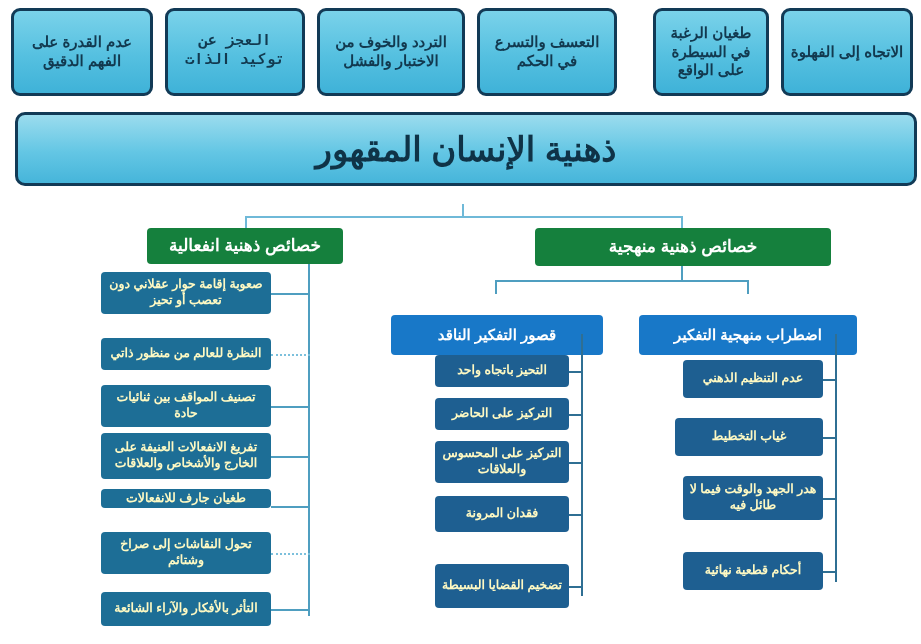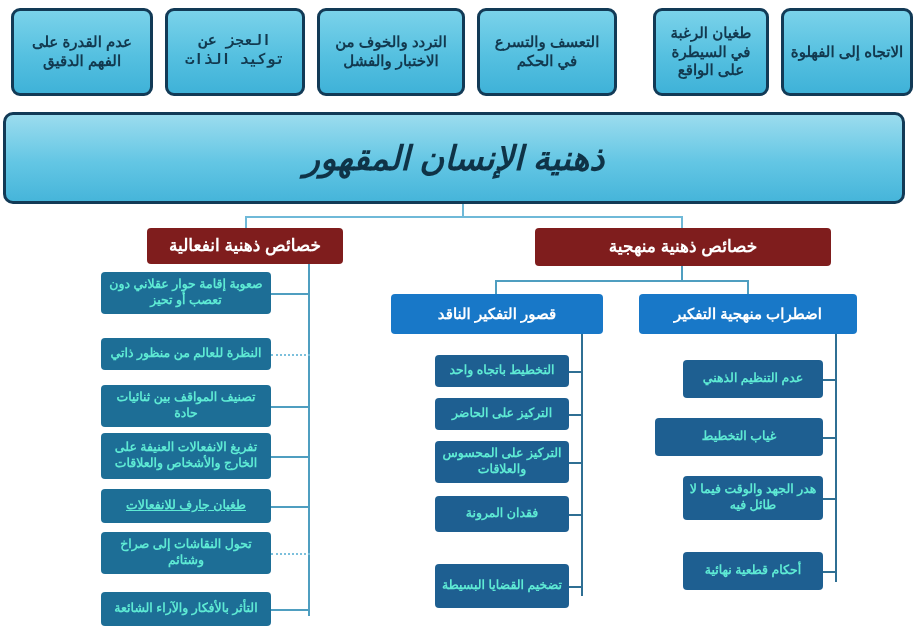--- a/index.html
+++ b/index.html
@@ -43,38 +43,39 @@
   .title-node {
     background: linear-gradient(to bottom, #9bdcee 0%, #63c6e4 55%, #46b5da 100%);
     border: 3px solid #123a56;
     color: #0f3347;
     font-size: 34px;
     font-weight: 700;
     border-radius: 10px;
   }
   
   .section-node {
-    background: #7f1d1d;
+    background: #15803d;
     color: #ffffff;
     font-size: 17px;
     font-weight: 700;
     border-radius: 4px;
   }
   
   .sub-node {
     background: #1878c8;
     color: #ffffff;
     font-size: 15px;
     font-weight: 700;
     border-radius: 4px;
+    margin-top: 21px;
   }
   
   .leaf-node {
     background: #1e5f91;
-    color: #5eead4;
+    color: #fef9c3;
     font-size: 12.5px;
     font-weight: 700;
     border-radius: 4px;
   }
   .leaf-node.teal {
     background: #1d6e96;
   }
   .connector {
     position: absolute;
     background: #2f6f93;
@@ -98,21 +99,21 @@
   <div class="node top-node" style="right:152px; top:8px; width:116px; height:88px;">طغيان الرغبة في السيطرة على الواقع</div>
 
   <div class="node top-node" style="right:304px; top:8px; width:140px; height:88px;">التعسف والتسرع في الحكم</div>
 
   <div class="node top-node" style="right:456px; top:8px; width:148px; height:88px;">التردد والخوف من الاختبار والفشل</div>
 
   <div class="node top-node" style="right:616px; top:8px; width:140px; height:88px;font-family:Liberation Mono, monospace;">العجز عن توكيد الذات</div>
 
   <div class="node top-node" style="right:768px; top:8px; width:142px; height:88px;">عدم القدرة على الفهم الدقيق</div>
 
-  <div class="node title-node" style="right:16px; top:112px; width:902px; height:92px;font-style:italic;">ذهنية الإنسان المقهور</div>
+  <div class="node title-node" style="right:4px; top:112px; width:902px; height:74px;">ذهنية الإنسان المقهور</div>
 
   <div class="connector h light" style="right:238px; top:216px; width:438px;"></div>
   <div class="connector v light" style="right:457px; top:204px; height:14px;"></div>
   <div class="connector v light" style="right:238px; top:216px; height:14px;"></div>
   <div class="connector v light" style="right:674px; top:216px; height:14px;"></div>
 
   <div class="node section-node" style="right:578px; top:228px; width:196px; height:36px;">خصائص ذهنية انفعالية</div>
 
   <div class="connector v" style="right:611px; top:264px; height:352px; background:#4f9ec0;"></div>
 
@@ -121,41 +122,41 @@
 
   <div class="node leaf-node teal" style="right:650px; top:338px; width:170px; height:32px;margin-left:40px;">النظرة للعالم من منظور ذاتي</div>
   <div class="connector dotted-h" style="right:611px; top:354px; width:39px;"></div>
 
   <div class="node leaf-node teal" style="right:650px; top:385px; width:170px; height:42px;">تصنيف المواقف بين ثنائيات حادة</div>
   <div class="connector h" style="right:611px; top:406px; width:39px; background:#4f9ec0;"></div>
 
   <div class="node leaf-node teal" style="right:650px; top:433px; width:170px; height:46px;">تفريغ الانفعالات العنيفة على الخارج والأشخاص والعلاقات</div>
   <div class="connector h" style="right:611px; top:456px; width:39px; background:#4f9ec0;"></div>
 
-  <div class="node leaf-node teal" style="right:650px; top:489px; width:170px; height:34px;text-decoration:underline;">طغيان جارف للانفعالات</div>
+  <div class="node leaf-node teal" style="right:650px; top:489px; width:170px; height:19px;">طغيان جارف للانفعالات</div>
   <div class="connector h" style="right:611px; top:506px; width:39px; background:#4f9ec0;"></div>
 
   <div class="node leaf-node teal" style="right:650px; top:532px; width:170px; height:42px;">تحول النقاشات إلى صراخ وشتائم</div>
   <div class="connector dotted-h" style="right:611px; top:553px; width:39px;"></div>
 
   <div class="node leaf-node teal" style="right:650px; top:592px; width:170px; height:34px;">التأثر بالأفكار والآراء الشائعة</div>
   <div class="connector h" style="right:611px; top:609px; width:39px; background:#4f9ec0;"></div>
 
   <div class="node section-node" style="right:90px; top:228px; width:296px; height:38px;">خصائص ذهنية منهجية</div>
 
   <div class="connector v" style="right:238px; top:266px; height:14px; background:#4f9ec0;"></div>
   <div class="connector h" style="right:172px; top:280px; width:252px; background:#4f9ec0;"></div>
   <div class="connector v" style="right:424px; top:280px; height:14px; background:#4f9ec0;"></div>
   <div class="connector v" style="right:172px; top:280px; height:14px; background:#4f9ec0;"></div>
 
   <div class="node sub-node" style="right:318px; top:294px; width:212px; height:40px;">قصور التفكير الناقد</div>
 
   <div class="connector v" style="right:338px; top:334px; height:262px; background:#2f6f93;"></div>
 
-  <div class="node leaf-node" style="right:352px; top:355px; width:134px; height:32px;">التخطيط باتجاه واحد</div>
+  <div class="node leaf-node" style="right:352px; top:355px; width:134px; height:32px;">التحيز باتجاه واحد</div>
   <div class="connector h" style="right:338px; top:371px; width:14px;"></div>
 
   <div class="node leaf-node" style="right:352px; top:398px; width:134px; height:32px;">التركيز على الحاضر</div>
   <div class="connector h" style="right:338px; top:414px; width:14px;"></div>
 
   <div class="node leaf-node" style="right:352px; top:441px; width:134px; height:42px;">التركيز على المحسوس والعلاقات</div>
   <div class="connector h" style="right:338px; top:462px; width:14px;"></div>
 
   <div class="node leaf-node" style="right:352px; top:496px; width:134px; height:36px;">فقدان المرونة</div>
   <div class="connector h" style="right:338px; top:514px; width:14px;"></div>
@@ -163,21 +164,21 @@
   <div class="node leaf-node" style="right:352px; top:564px; width:134px; height:44px;">تضخيم القضايا البسيطة</div>
   <div class="connector h" style="right:338px; top:586px; width:14px;"></div>
 
   <div class="node sub-node" style="right:64px; top:294px; width:218px; height:40px;">اضطراب منهجية التفكير</div>
 
   <div class="connector v" style="right:84px; top:334px; height:248px; background:#2f6f93;"></div>
 
   <div class="node leaf-node" style="right:98px; top:360px; width:140px; height:38px;">عدم التنظيم الذهني</div>
   <div class="connector h" style="right:84px; top:379px; width:14px;"></div>
 
-  <div class="node leaf-node" style="right:98px; top:418px; width:168px; height:38px;">غياب التخطيط</div>
+  <div class="node leaf-node" style="right:98px; top:418px; width:148px; height:38px;">غياب التخطيط</div>
   <div class="connector h" style="right:84px; top:437px; width:14px;"></div>
 
   <div class="node leaf-node" style="right:98px; top:476px; width:140px; height:44px;">هدر الجهد والوقت فيما لا طائل فيه</div>
   <div class="connector h" style="right:84px; top:498px; width:14px;"></div>
 
   <div class="node leaf-node" style="right:98px; top:552px; width:140px; height:38px;">أحكام قطعية نهائية</div>
   <div class="connector h" style="right:84px; top:571px; width:14px;"></div>
 
 </div>
 

